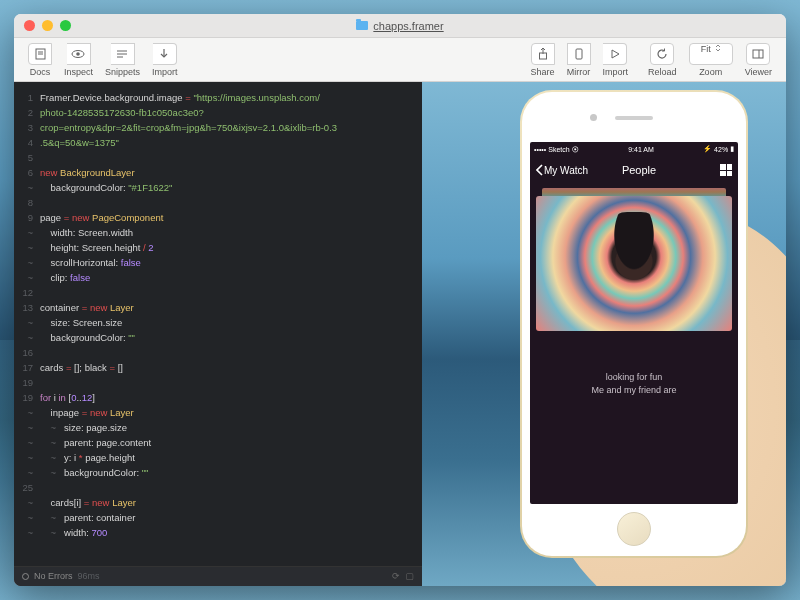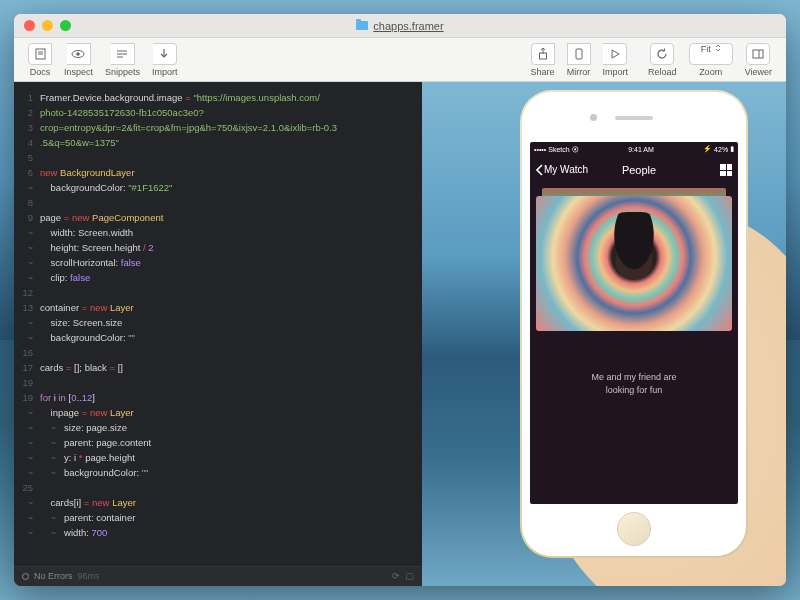--- a/index.html
+++ b/index.html
@@ -47,21 +47,21 @@
   .hand{position:absolute;right:-60px;bottom:-50px;width:320px;height:420px;background:radial-gradient(ellipse at 30% 40%,#f4d8b8,#e8c8a0);border-radius:50% 40% 20% 50%;transform:rotate(-12deg);}
   .phone{position:absolute;right:38px;top:8px;width:228px;height:468px;background:linear-gradient(145deg,#f0e4c0,#d8c89a);border-radius:32px;padding:2px;}
   .phone-inner{width:100%;height:100%;background:#fff;border-radius:30px;padding:50px 8px 52px;position:relative;}
   .speaker{position:absolute;top:24px;left:50%;transform:translateX(-50%);width:38px;height:4px;background:#d0d0d0;border-radius:3px;}
   .camera{position:absolute;top:22px;left:68px;width:7px;height:7px;background:#c8c8c8;border-radius:50%;}
   .home{position:absolute;bottom:10px;left:50%;transform:translateX(-50%);width:34px;height:34px;border:1px solid #d8d0b8;border-radius:50%;background:linear-gradient(145deg,#f8f0d8,#e8dcc0);}
   .screen{width:100%;height:100%;background:#1f1420;border-radius:2px;overflow:hidden;color:#fff;font-size:9px;}
   .sbar{height:14px;display:flex;align-items:center;justify-content:space-between;padding:0 4px;font-size:7px;}
   .sbar-l,.sbar-r{display:flex;align-items:center;gap:2px;}
   .nav{height:28px;display:flex;align-items:center;padding:0 6px;gap:4px;}
-  .nav-back{display:flex;align-items:flex-start;font-size:10px;}
+  .nav-back{display:flex;align-items:center;font-size:10px;}
   .nav-title{flex:1;text-align:center;font-size:11px;margin-left:-30px;}
   .nav-grid{width:12px;height:12px;display:grid;grid-template:1fr 1fr/1fr 1fr;gap:1px;}
   .nav-grid span{background:#fff;}
   .card-area{padding:4px 2px;position:relative;}
   .card-shadow{height:8px;margin:0 10px;background:linear-gradient(180deg,#e89088,#d4a068,#8ec4b0);border-radius:2px 2px 0 0;opacity:.7;}
   .card-img{margin:0 4px;height:135px;border-radius:3px;background:radial-gradient(circle at 50% 45%,#2a2020 0%,#2a2020 18%,#e8807a 22%,#f0c088 28%,#78c8b8 34%,#e8807a 40%,#5070a0 46%,#e8a088 56%,#f0d8a0 66%,#78b8c8 76%,#e8807a 100%);position:relative;overflow:hidden;}
   .card-img:before{content:"";position:absolute;left:50%;top:42%;transform:translate(-50%,-50%);width:68px;height:82px;background:radial-gradient(ellipse at 50% 28%,#1a1518 0%,#1a1518 40%,transparent 42%),radial-gradient(circle at 50% 60%,#3a2825 0%,#3a2825 30%,transparent 32%);border-radius:40% 40% 30% 30%;}
   .caption{text-align:center;font-size:9px;color:#c8c0c8;margin-top:36px;padding:0 20px;line-height:13px;}
   .send-btn{margin:12px 30px 0;height:26px;border:1px solid #4a404a;border-radius:4px;display:flex;align-items:center;justify-content:center;gap:6px;font-size:9px;color:#e8e0e8;}
   .send-btn .cic{width:12px;height:8px;border:1px solid #e8e0e8;border-radius:1px;}
@@ -273,22 +273,22 @@
                   <span></span>
                   <span></span>
                   <span></span>
                 </div>
             </div>
             <div class="card-area">
               <div class="card-shadow"></div>
               <div class="card-img"></div>
             </div>
             <div class="caption">
+              <div>looking for fun</div>
               <div>Me and my friend are</div>
-              <div>looking for fun</div>
             </div>
           </div>
           <div class="home"></div>
         </div>
       </div>
     </div>
 
   </div>
 </div>
 

